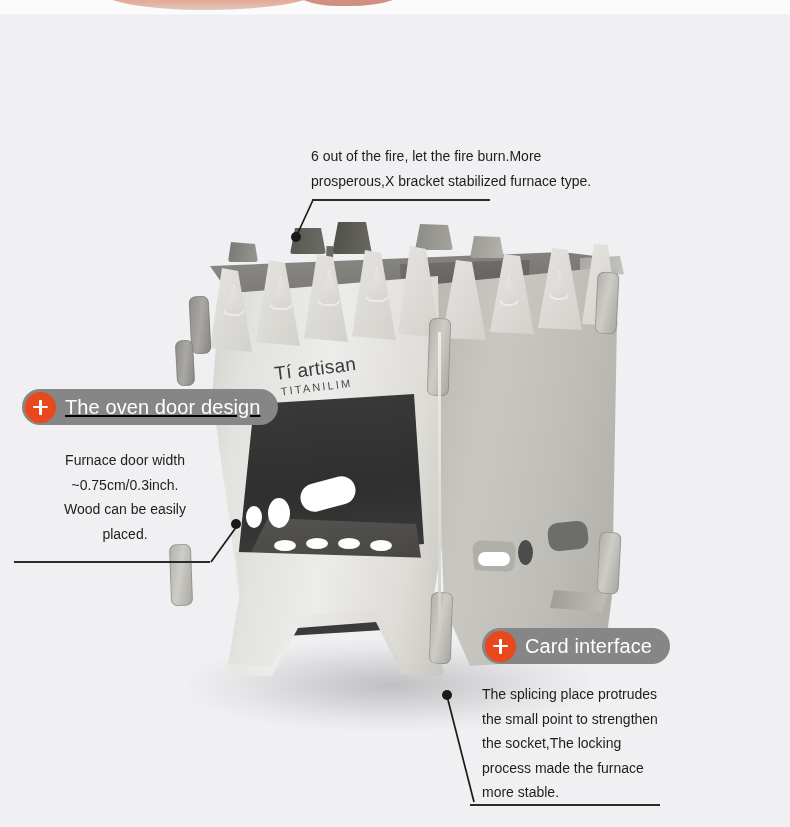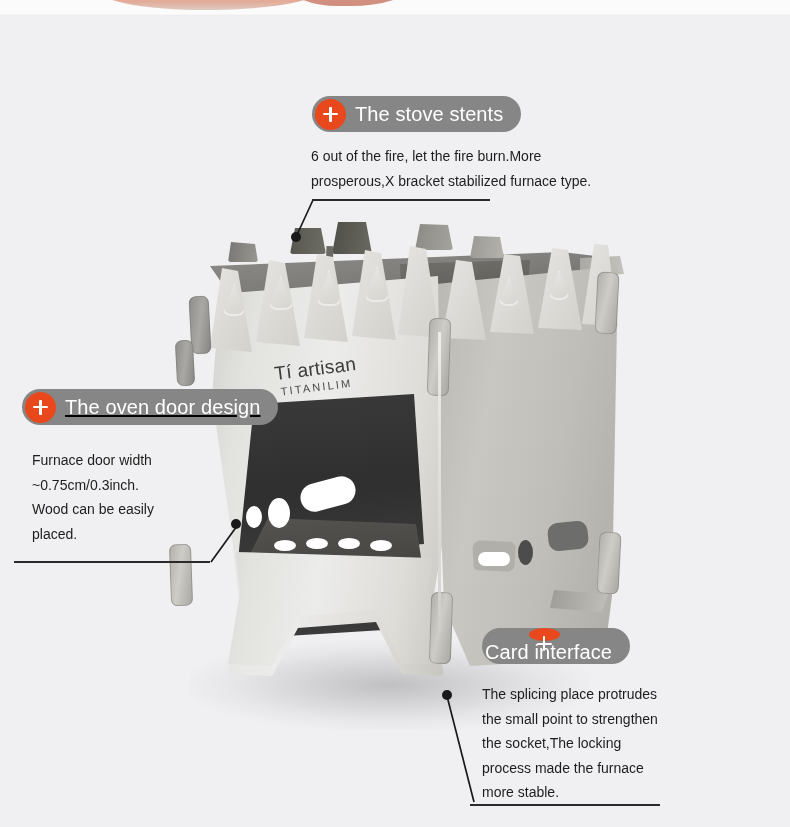--- a/index.html
+++ b/index.html
@@ -307,47 +307,43 @@
 
     <div class="ti-face" style="left:288px; top:110px; width:3px; height:300px;
                 background:linear-gradient(180deg,#f2f1ee,#cfcec9); opacity:.9;"></div>
 
     <div class="logo" style="left:125px; top:136px;">
       <div class="brand">Tí artisan</div>
       <div class="sub">TITANILIM</div>
     </div>
   </div>
 
-  <div class="badge" style="left:312px; top:96px;">
-    <span class="plus"></span>
-    <span class="btitle">The stove stents</span>
-  </div>
   <div class="cbody" style="left:311px; top:144px; width:470px;">6 out of the fire, let the fire burn.More
 prosperous,X bracket stabilized furnace type.</div>
   <div class="uline" style="left:312px; top:199px; width:178px;"></div>
   <svg class="leader" style="left:290px; top:195px;" width="40" height="50" viewBox="0 0 40 50">
     <line x1="23" y1="5" x2="6" y2="42" stroke="#1a1a1a" stroke-width="1.7"></line>
   </svg>
   <div class="dot" style="left:291px; top:232px;"></div>
 
   <div class="badge" style="left:22px; top:389px;text-decoration:underline;">
     <span class="plus"></span>
     <span class="btitle">The oven door design</span>
   </div>
-  <div class="cbody" style="left:32px; top:448px; width:230px;">Furnace door width
+  <div class="cbody" style="left:10px; top:448px; width:230px;text-align:center;">Furnace door width
 ~0.75cm/0.3inch.
 Wood can be easily
 placed.</div>
   <div class="uline" style="left:14px; top:561px; width:196px;"></div>
   <svg class="leader" style="left:205px; top:520px;" width="40" height="48" viewBox="0 0 40 48">
     <line x1="32" y1="6" x2="6" y2="42" stroke="#1a1a1a" stroke-width="1.7"></line>
   </svg>
   <div class="dot" style="left:231px; top:519px;"></div>
 
-  <div class="badge" style="left:482px; top:628px;flex-direction:column;">
+  <div class="badge" style="left:482px; top:628px;">
     <span class="plus"></span>
     <span class="btitle">Card interface</span>
   </div>
   <div class="cbody" style="left:482px; top:682px; width:300px;">The splicing place protrudes
 the small point to strengthen
 the socket,The locking
 process made the furnace
 more stable.</div>
   <div class="uline" style="left:470px; top:804px; width:190px;"></div>
   <svg class="leader" style="left:440px; top:690px;" width="50" height="115" viewBox="0 0 50 115">

